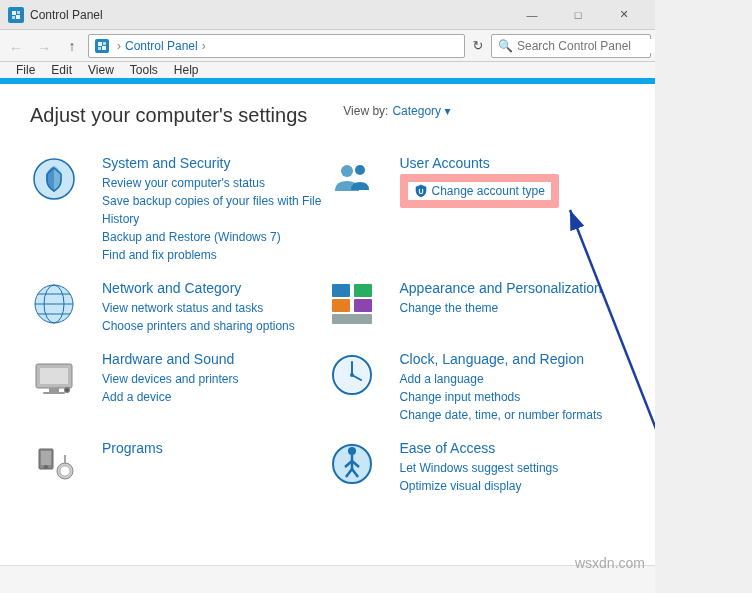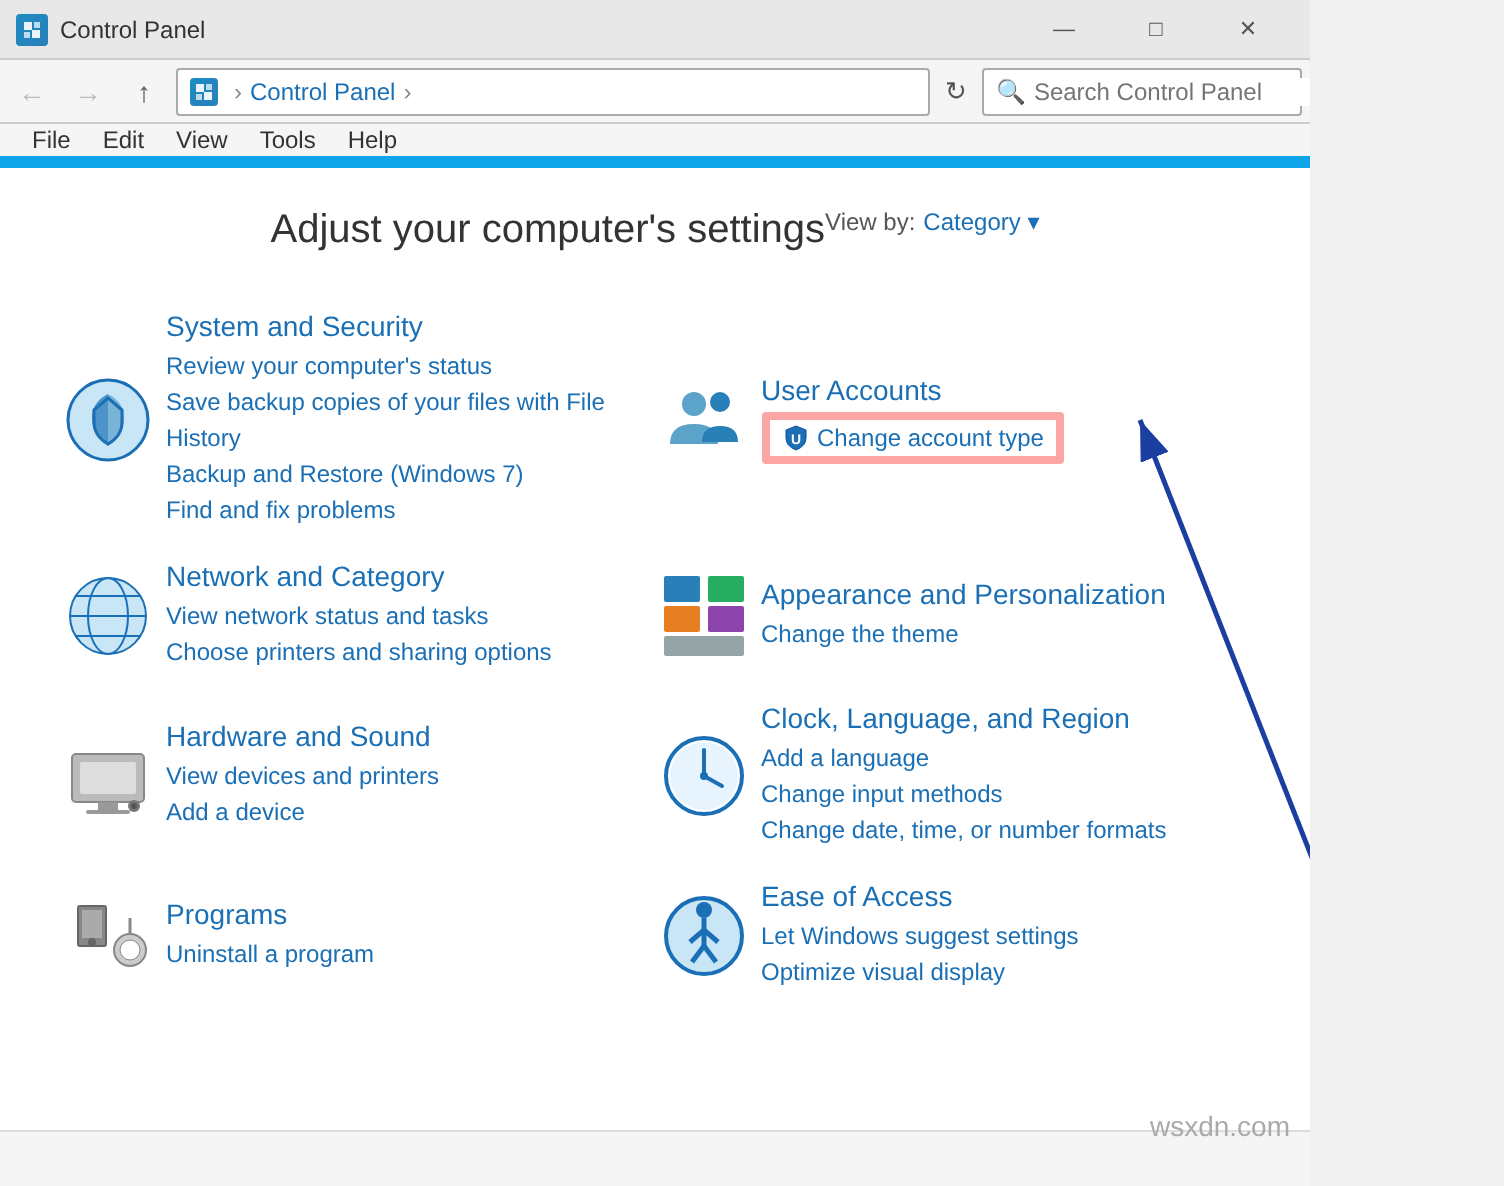--- a/index.html
+++ b/index.html
@@ -150,23 +150,24 @@
     .main-content {
       background: white;
       padding: 20px 30px;
       height: calc(593px - 30px - 32px - 22px - 28px);
       overflow-y: auto;
     }
 
     
     .content-header {
       display: flex;
-      justify-content: center;
+      justify-content: flex-start;
       align-items: flex-start;
       margin-bottom: 20px;
+      gap: 36px;
     }
     .content-title {
       font-size: 20px;
       font-weight: 300;
       color: #333;
     }
     .view-by {
       display: flex;
       align-items: center;
       gap: 4px;
@@ -177,23 +178,23 @@
     .view-by-value { color: #1a6fb5; cursor: pointer; }
 
     
     .categories-grid {
       display: grid;
       grid-template-columns: 1fr 1fr;
       gap: 0;
     }
     .category-item {
       display: flex;
-      align-items: center;
+      align-items: flex-start;
       padding: 8px 0;
-      gap: 5px;
+      gap: 24px;
     }
     .cat-icon {
       width: 48px;
       height: 48px;
       flex-shrink: 0;
       display: flex;
       align-items: center;
       justify-content: center;
     }
     .cat-content { flex: 1; }
@@ -207,21 +208,21 @@
     .cat-link {
       font-size: 12px;
       color: #1a6fb5;
       cursor: pointer;
       display: block;
       line-height: 1.5;
     }
 
     
     .highlight-box {
-      border: 4px solid #fca5a5;
+      border: 8px solid #fca5a5;
       border-radius: 2px;
       padding: 2px 6px;
       display: inline-flex;
       align-items: center;
       gap: 4px;
       background: white;
       cursor: pointer;
     }
 
     
@@ -448,21 +449,20 @@
             <rect x="8" y="8" width="14" height="20" rx="1" fill="#888" stroke="#666" stroke-width="1"></rect>
             <rect x="10" y="10" width="10" height="14" fill="#aaa"></rect>
             <circle cx="15" cy="26" r="2" fill="#666"></circle>
             <ellipse cx="34" cy="30" rx="8" ry="8" fill="#ccc" stroke="#888" stroke-width="1"></ellipse>
             <ellipse cx="34" cy="30" rx="5" ry="5" fill="white" stroke="#888" stroke-width="0.5"></ellipse>
             <line x1="34" y1="22" x2="34" y2="14" stroke="#888" stroke-width="1.5"></line>
           </svg>
         </div>
         <div class="cat-content">
           <div class="cat-title">Programs</div>
-          <a class="cat-link">Uninstall a program</a>
         </div>
       </div>
 
       <div class="category-item">
         <div class="cat-icon">
           <svg width="46" height="46" viewBox="0 0 46 46">
             <circle cx="23" cy="23" r="19" fill="#c8e6f5" stroke="#1a6fb5" stroke-width="2"></circle>
             <circle cx="23" cy="10" r="4" fill="#1a6fb5"></circle>
             <line x1="23" y1="14" x2="23" y2="28" stroke="#1a6fb5" stroke-width="2.5"></line>
             <line x1="23" y1="20" x2="16" y2="26" stroke="#1a6fb5" stroke-width="2.5"></line>

